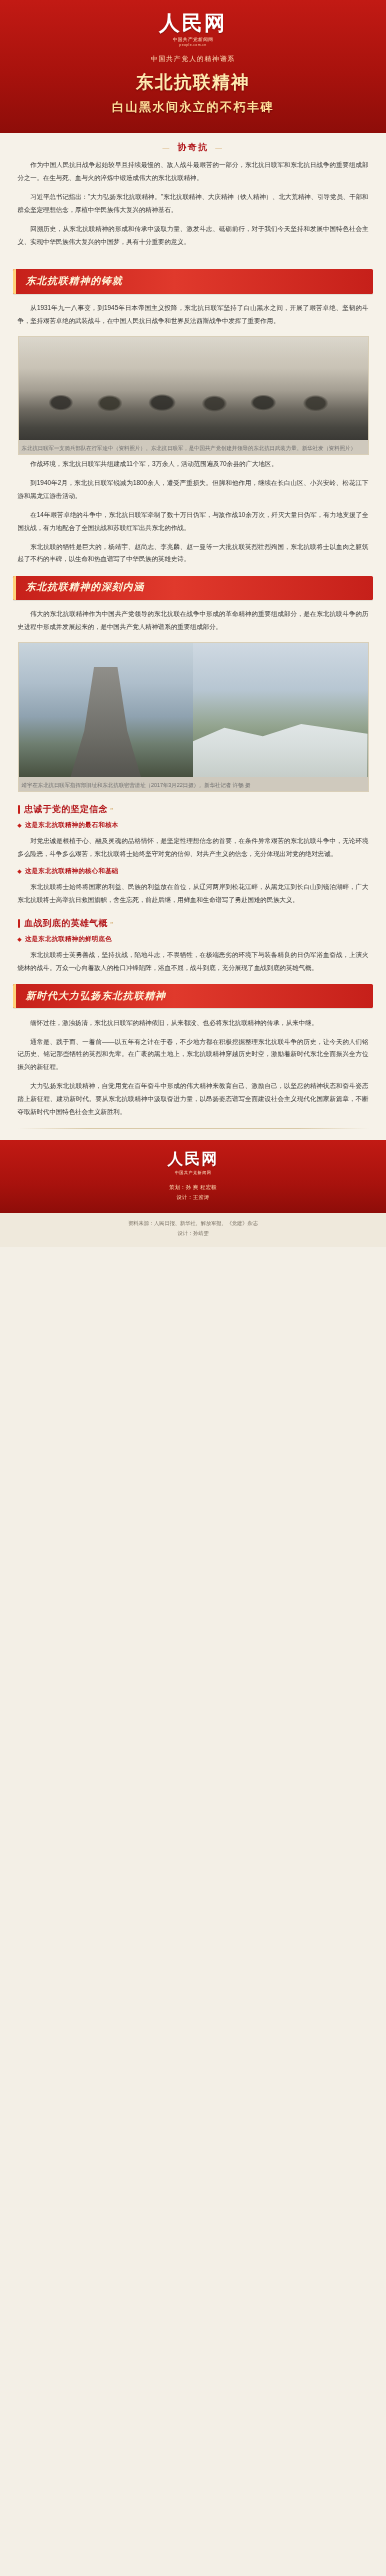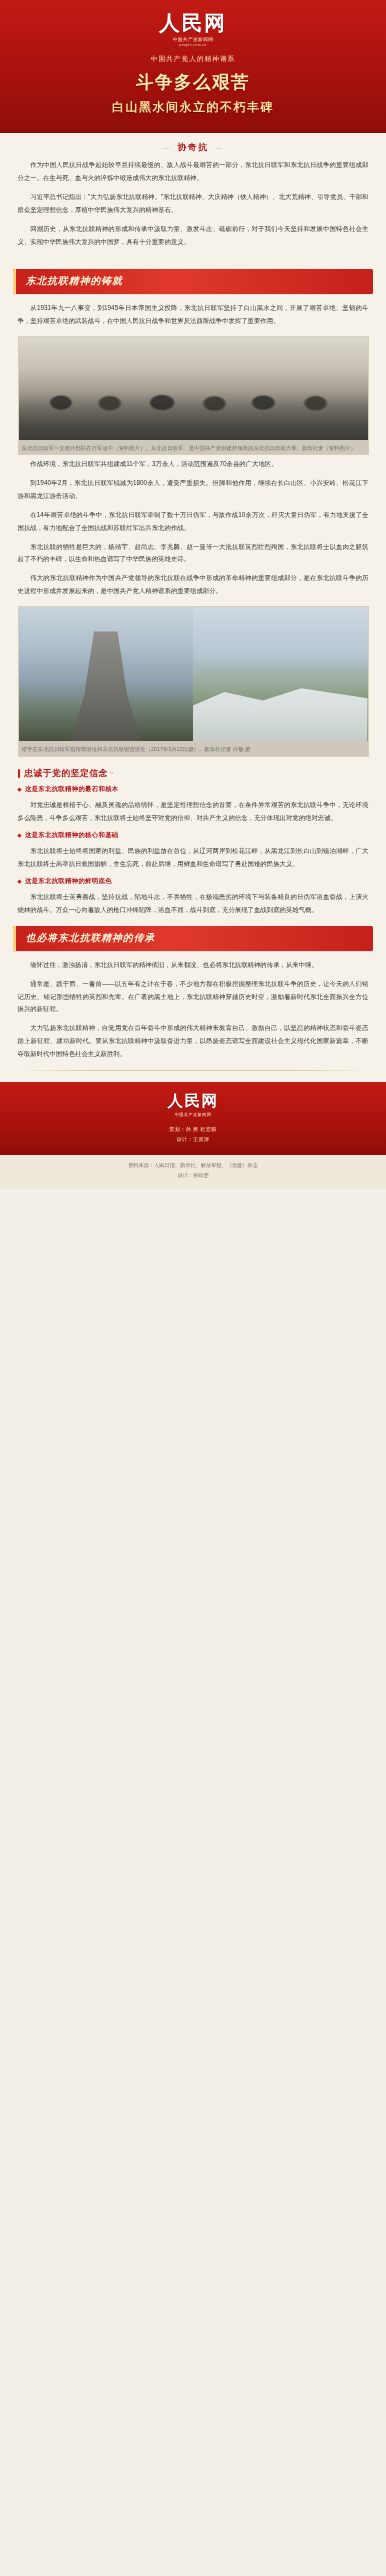--- a/index.html
+++ b/index.html
@@ -242,21 +242,21 @@
 <body>
 
 <div class="page">
 
   <div class="top-banner">
     <div class="rm-logo">人民网</div>
     <div class="rm-sub">中国共产党新闻网</div>
     <div class="rm-sub2">people.com.cn</div>
     <div class="series-line">中国共产党人的精神谱系</div>
     <div class="main-title">
-      <span>斗争多么艰苦</span>
+      <span>东北抗联精神</span>
       <span class="l2">白山黑水间永立的不朽丰碑</span>
     </div>
   </div>
 
   <div class="abstract-wrap">
     <div class="abstract-head">
       <span class="deco">—</span>
       <span>协奇抗</span>
       <span class="deco">—</span>
     </div>
@@ -277,20 +277,23 @@
     <div class="cap">东北抗日联军一支骑兵部队在行军途中（资料照片）。东北抗日联军，是中国共产党创建并领导的东北抗日武装力量。新华社发（资料照片）</div>
   </div>
 
   <div class="block">
     <p class="body">作战环境，东北抗日联军共组建成11个军，3万余人，活动范围遍及70余县的广大地区。</p>
     <p class="body">到1940年2月，东北抗日联军锐减为1800余人，遭受严重损失。但脚和他作用，继续在长白山区、小兴安岭、松花江下游和黑龙江游击活动。</p>
     <p class="body">在14年艰苦卓绝的斗争中，东北抗日联军牵制了数十万日伪军，与敌作战10余万次，歼灭大量日伪军，有力地支援了全国抗战，有力地配合了全国抗战和苏联红军出兵东北的作战。</p>
     <p class="body">东北抗联的牺牲是巨大的，杨靖宇、赵尚志、李兆麟、赵一曼等一大批抗联英烈壮烈殉国，东北抗联将士以血肉之躯筑起了不朽的丰碑，以生命和热血谱写了中华民族的英雄史诗。</p>
   </div>
 
+  <div class="sec-head">
+    <span>东北抗联精神的深刻内涵</span>
+  </div>
   <div class="block">
     <p class="body">伟大的东北抗联精神作为中国共产党领导的东北抗联在战争中形成的革命精神的重要组成部分，是在东北抗联斗争的历史进程中形成并发展起来的，是中国共产党人精神谱系的重要组成部分。</p>
   </div>
 
   <div class="photo">
     <div class="ph-img ph-color">
       <div class="half ph-left"></div>
       <div class="half ph-right"></div>
     </div>
     <div class="cap">靖宇在东北抗日联军指挥部旧址和东北抗联密营遗址（2017年3月22日摄）。新华社记者 许畅 摄</div>
@@ -304,27 +307,32 @@
   <div class="bullet">这是东北抗联精神的最石和核本</div>
   <div class="block">
     <p class="body">对党忠诚是根植于心、融及灵魂的品格情怀，是坚定性理想信念的首要，在条件异常艰苦的东北抗联斗争中，无论环境多么险恶，斗争多么艰苦，东北抗联将士始终坚守对党的信仰、对共产主义的信念，充分体现出对党的绝对忠诚。</p>
   </div>
 
   <div class="bullet">这是东北抗联精神的核心和基础</div>
   <div class="block">
     <p class="body">东北抗联将士始终将国家的利益、民族的利益放在首位，从辽河两岸到松花江畔，从黑龙江到长白山到镜泊湖畔，广大东北抗联将士高举抗日救国旗帜，舍生忘死，前赴后继，用鲜血和生命谱写了勇赴国难的民族大义。</p>
   </div>
 
+  <div class="sub-head">
+    <span class="bar"></span>
+    <span>血战到底的英雄气概</span>
+    <span class="quote">”</span>
+  </div>
   <div class="bullet">这是东北抗联精神的鲜明底色</div>
   <div class="block">
     <p class="body">东北抗联将士英勇善战，坚持抗战，陷地斗志，不畏牺牲，在极端恶劣的环境下与装备精良的日伪军浴血奋战，上演火烧林的战斗。万众一心向着敌人的枪口冲锋陷阵，浴血不屈，战斗到底，充分展现了血战到底的英雄气概。</p>
   </div>
 
   <div class="sec-head">
-    <span>也必将东北抗联精神的传承</span>
+    <span>新时代大力弘扬东北抗联精神</span>
   </div>
   <div class="block">
     <p class="body">缅怀过往，激浊扬清，东北抗日联军的精神依旧，从来都没、也必将东北抗联精神的传承，从来中继。</p>
     <p class="body">通常是、践于而、一着前——以五年有之计在于春，不少地方都在积极挖掘整理东北抗联斗争的历史，让今天的人们铭记历史、铭记那些牺牲的英烈和先辈。在广袤的黑土地上，东北抗联精神穿越历史时空，激励着新时代东北全面振兴全方位振兴的新征程。</p>
     <p class="body">大力弘扬东北抗联精神，自觉用党在百年奋斗中形成的伟大精神来教育自己、激励自己，以坚忍的精神状态和奋斗姿态踏上新征程、建功新时代。要从东北抗联精神中汲取奋进力量，以昂扬姿态谱写全面建设社会主义现代化国家新篇章，不断夺取新时代中国特色社会主义新胜利。</p>
   </div>
 
   <div class="divider"></div>
 
   <div class="footer">

